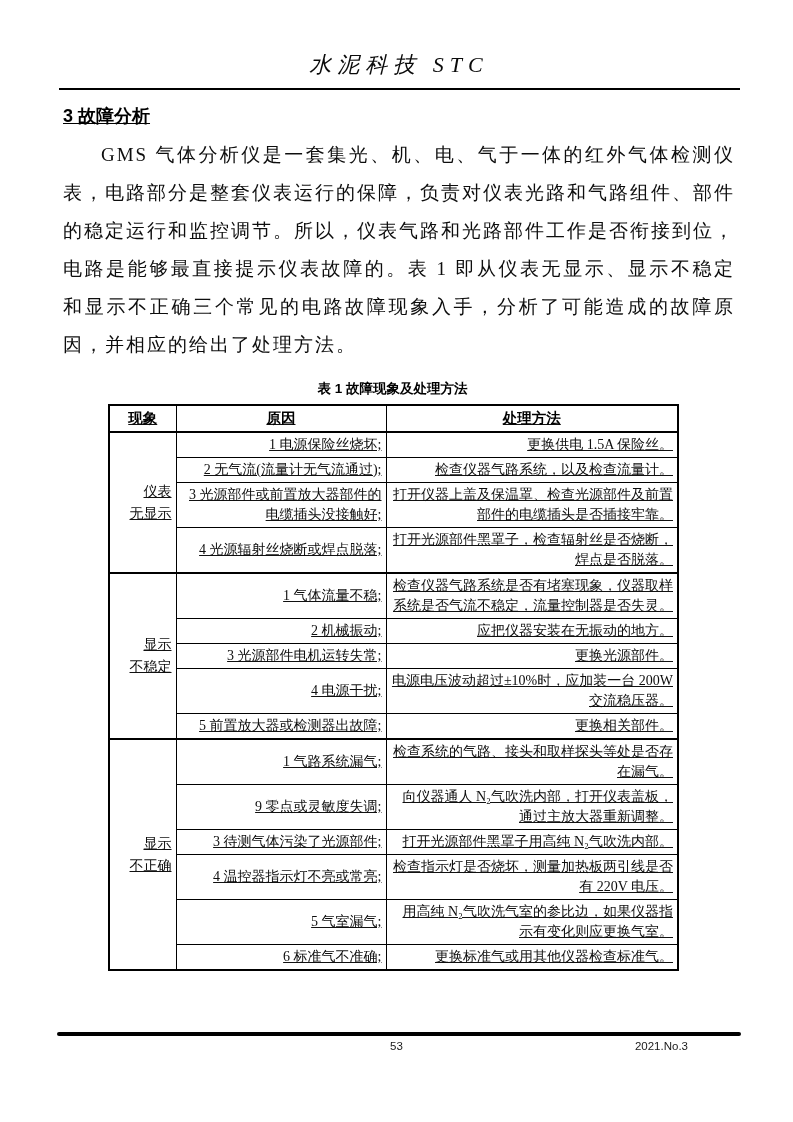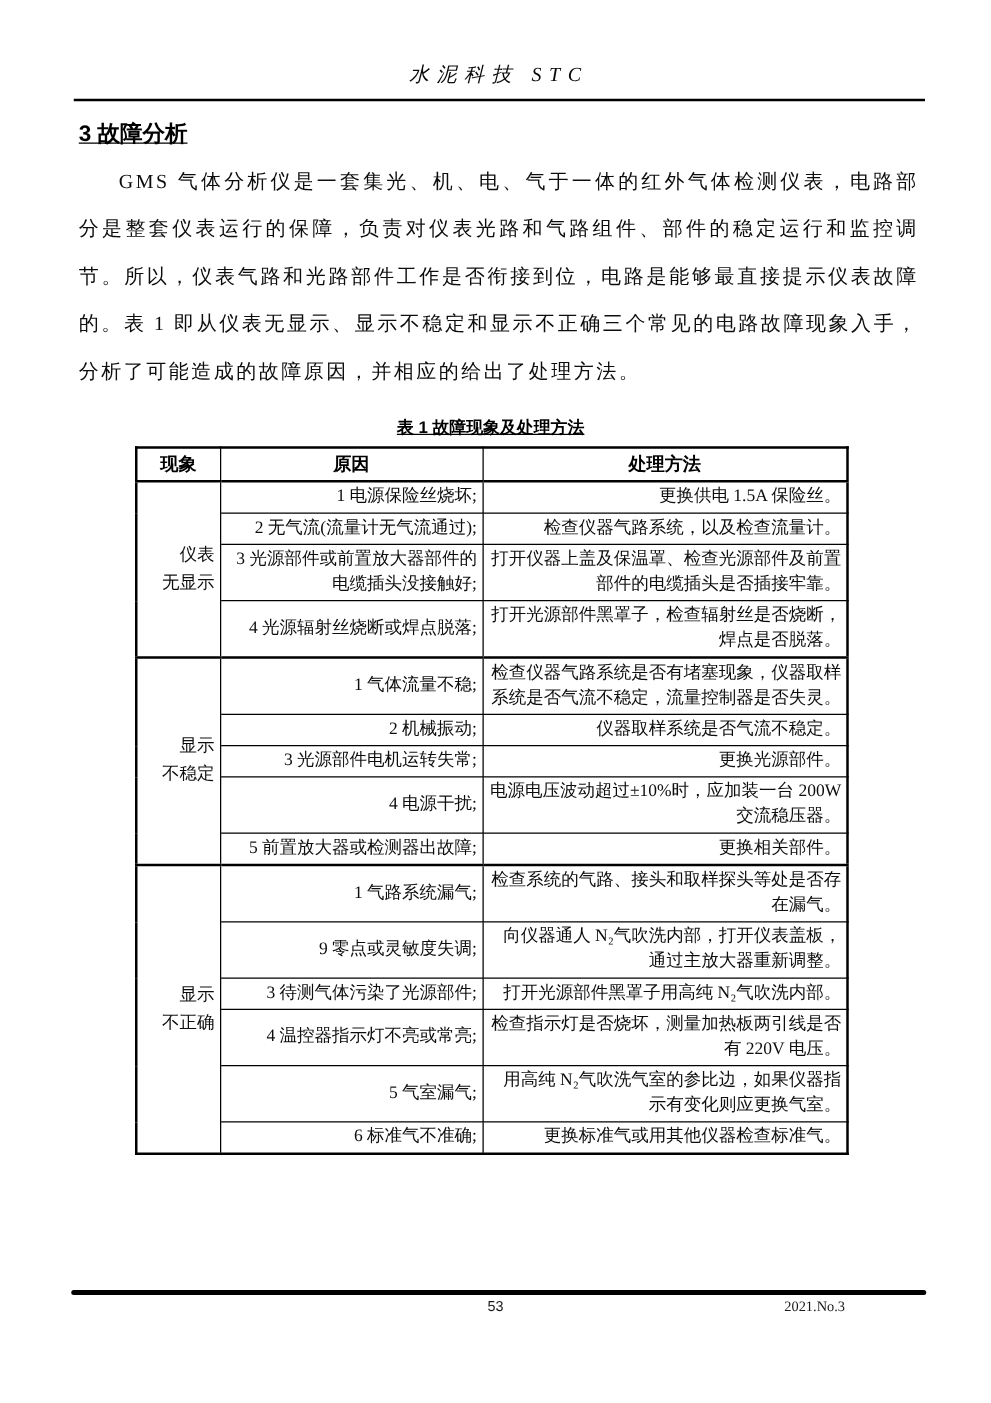--- a/index.html
+++ b/index.html
@@ -14,21 +14,21 @@
     background: #ffffff;
     color: #111111;
     font-family: "Liberation Serif", "DejaVu Serif", serif;
     overflow: hidden;
     box-sizing: border-box;
     padding: 50px 58px 0 63px;
   }
   
   .journal-header {
     text-align: center;
-    font-size: 16px;
+    font-size: 22px;
     letter-spacing: 6px;
     font-style: italic;
     color: #0a0a0a;
     margin: 0;
   }
   .header-rule {
     border: none;
     border-top: 2px solid #000;
     margin: 8px 0 0 -4px;
     width: 681px;
@@ -37,49 +37,49 @@
   .section-title {
     font-family: "Liberation Sans", "DejaVu Sans", sans-serif;
     font-weight: bold;
     font-size: 18px;
     margin: 14px 0 0 0;
     color: #000;
     text-decoration: underline;
   }
   
   .body-para {
-    font-size: 16px;
+    font-size: 19px;
     line-height: 38px;
     letter-spacing: 2px;
     text-align: justify;
     text-indent: 2em;
     margin: 8px 0 0 0;
     color: #0d0d0d;
   }
   .body-para.closing {
     margin-top: 12px;
   }
   
   .table-caption {
     font-family: "Liberation Sans", "DejaVu Sans", sans-serif;
     font-weight: bold;
     font-size: 13.5px;
     text-align: center;
     width: 569px;
     margin: 16px 0 6px 45px;
     color: #000;
-    text-decoration: underline;
   }
   table.fault-table {
     border-collapse: collapse;
     table-layout: fixed;
     width: 569px;
     margin-left: 45px;
     border: 2px solid #000;
     font-size: 14px;
+    text-decoration: underline;
   }
   .fault-table col.c-phen  { width: 67px;  }
   .fault-table col.c-cause { width: 210px; }
   .fault-table col.c-treat { width: 292px; }
   .fault-table th {
     font-family: "Liberation Sans", "DejaVu Sans", sans-serif;
     font-weight: bold;
     font-size: 14.5px;
     border: 1px solid #000;
     border-bottom: 2px solid #000;
@@ -120,22 +120,21 @@
     color: #1a1a1a;
   }
   .page-number {
     position: absolute;
     left: 0;
     width: 100%;
     text-align: center;
   }
   .issue-number {
     position: absolute;
-    right: 117px;
-    font-family: Liberation Serif, serif;
+    right: 105px;
   }
 </style>
 </head>
 <body>
 
 <div class="page">
 
   <div class="journal-header">水泥科技 STC</div>
   <hr class="header-rule">
 
@@ -180,21 +179,21 @@
       </tr>
 
       <tr class="group-start">
         <td class="phenomenon" rowspan="5">显示
 不稳定</td>
         <td>1 气体流量不稳;</td>
         <td>检查仪器气路系统是否有堵塞现象，仪器取样系统是否气流不稳定，流量控制器是否失灵。</td>
       </tr>
       <tr>
         <td>2 机械振动;</td>
-        <td>仪器取样系统是否气流不稳定。</td>
+        <td>应把仪器安装在无振动的地方。</td>
       </tr>
       <tr>
         <td>3 光源部件电机运转失常;</td>
         <td>更换光源部件。</td>
       </tr>
       <tr>
         <td>4 电源干扰;</td>
         <td>电源电压波动超过±10%时，应加装一台 200W 交流稳压器。</td>
       </tr>
       <tr>

